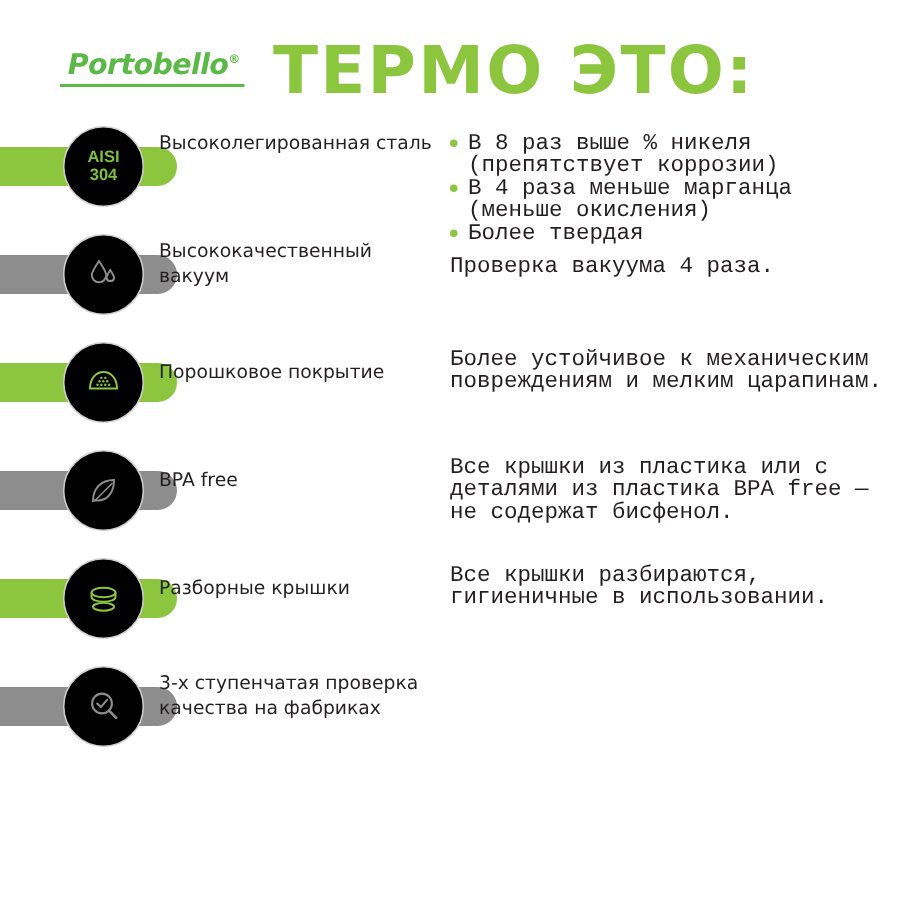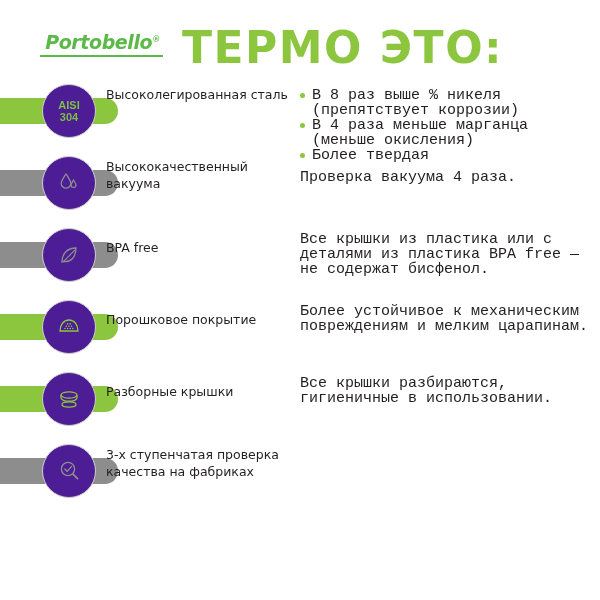--- a/index.html
+++ b/index.html
@@ -92,21 +92,21 @@
   .bar.green { background: #8cc63f; }
   .bar.grey  { background: #8d8d8d; }
 
   .badge {
     position: absolute;
     left: 42px;
     top: 0px;
     width: 54px;
     height: 54px;
     border-radius: 50%;
-    background: #4c1d95;
+    background: #000000;
     border: 1.5px solid #cfcfcf;
     box-sizing: border-box;
     display: flex;
     align-items: center;
     justify-content: center;
   }
   .badge .aisi {
     font-family: "Liberation Sans", sans-serif;
     font-size: 11px;
     font-weight: bold;
@@ -193,37 +193,23 @@
     </div>
 
     <div class="row">
       <div class="bar grey"></div>
       <div class="badge">
         <svg width="26" height="26" viewBox="0 0 26 26" aria-hidden="true">
           <path d="M10 4 C7 8.5 5.2 11 5.2 13.4 A4.8 4.8 0 0 0 14.8 13.4 C14.8 11 13 8.5 10 4 Z" fill="none" stroke="#8d8d8d" stroke-width="1.3"></path>
           <path d="M17.5 10 C15.9 12.6 15 14 15 15.3 A2.6 2.6 0 0 0 20.1 15.3 C20.1 14 19.2 12.6 17.5 10 Z" fill="none" stroke="#8d8d8d" stroke-width="1.3"></path>
         </svg>
       </div>
-      <div class="rtitle">Высококачественный вакуума</div>
+      <div class="rtitle">Высококачественный вакуум</div>
       <div class="rbody mid">
         <p>Проверка вакуума 4 раза.</p>
-      </div>
-    </div>
-
-    <div class="row">
-      <div class="bar grey"></div>
-      <div class="badge">
-        <svg width="26" height="26" viewBox="0 0 26 26" aria-hidden="true">
-          <path d="M6 20 C6 12 11 6 20 6 C20 15 15 20.5 7.5 19.5 Z" fill="none" stroke="#8d8d8d" stroke-width="1.3"></path>
-          <path d="M7 20 C11 16 15 12 19 8" fill="none" stroke="#8d8d8d" stroke-width="1.1"></path>
-        </svg>
-      </div>
-      <div class="rtitle single">BPA free</div>
-      <div class="rbody">
-        <p>Все крышки из пластика или с деталями из пластика BPA free — не содержат бисфенол.</p>
       </div>
     </div>
 
     <div class="row">
       <div class="bar green"></div>
       <div class="badge">
         <svg width="26" height="26" viewBox="0 0 26 26" aria-hidden="true">
           <path d="M4 17 C4 11 7.5 6 13 6 C18.5 6 22 11 22 17 Z" fill="none" stroke="#8cc63f" stroke-width="1.3"></path>
           <g fill="#8cc63f">
             <circle cx="9" cy="14.5" r="0.8"></circle>
@@ -238,20 +224,34 @@
           </g>
         </svg>
       </div>
       <div class="rtitle single">Порошковое покрытие</div>
       <div class="rbody">
         <p>Более устойчивое к механическим повреждениям и мелким царапинам.</p>
       </div>
     </div>
 
     <div class="row">
+      <div class="bar grey"></div>
+      <div class="badge">
+        <svg width="26" height="26" viewBox="0 0 26 26" aria-hidden="true">
+          <path d="M6 20 C6 12 11 6 20 6 C20 15 15 20.5 7.5 19.5 Z" fill="none" stroke="#8d8d8d" stroke-width="1.3"></path>
+          <path d="M7 20 C11 16 15 12 19 8" fill="none" stroke="#8d8d8d" stroke-width="1.1"></path>
+        </svg>
+      </div>
+      <div class="rtitle single">BPA free</div>
+      <div class="rbody">
+        <p>Все крышки из пластика или с деталями из пластика BPA free — не содержат бисфенол.</p>
+      </div>
+    </div>
+
+    <div class="row">
       <div class="bar green"></div>
       <div class="badge">
         <svg width="28" height="26" viewBox="0 0 28 26" aria-hidden="true">
           <ellipse cx="14" cy="9" rx="8" ry="3.2" fill="none" stroke="#8cc63f" stroke-width="1.3"></ellipse>
           <path d="M6 9 L6 12 C6 13.8 9.6 15.2 14 15.2 C18.4 15.2 22 13.8 22 12 L22 9" fill="none" stroke="#8cc63f" stroke-width="1.3"></path>
           <ellipse cx="14" cy="18.5" rx="7" ry="2.6" fill="none" stroke="#8cc63f" stroke-width="1.3"></ellipse>
         </svg>
       </div>
       <div class="rtitle single">Разборные крышки</div>
       <div class="rbody">

